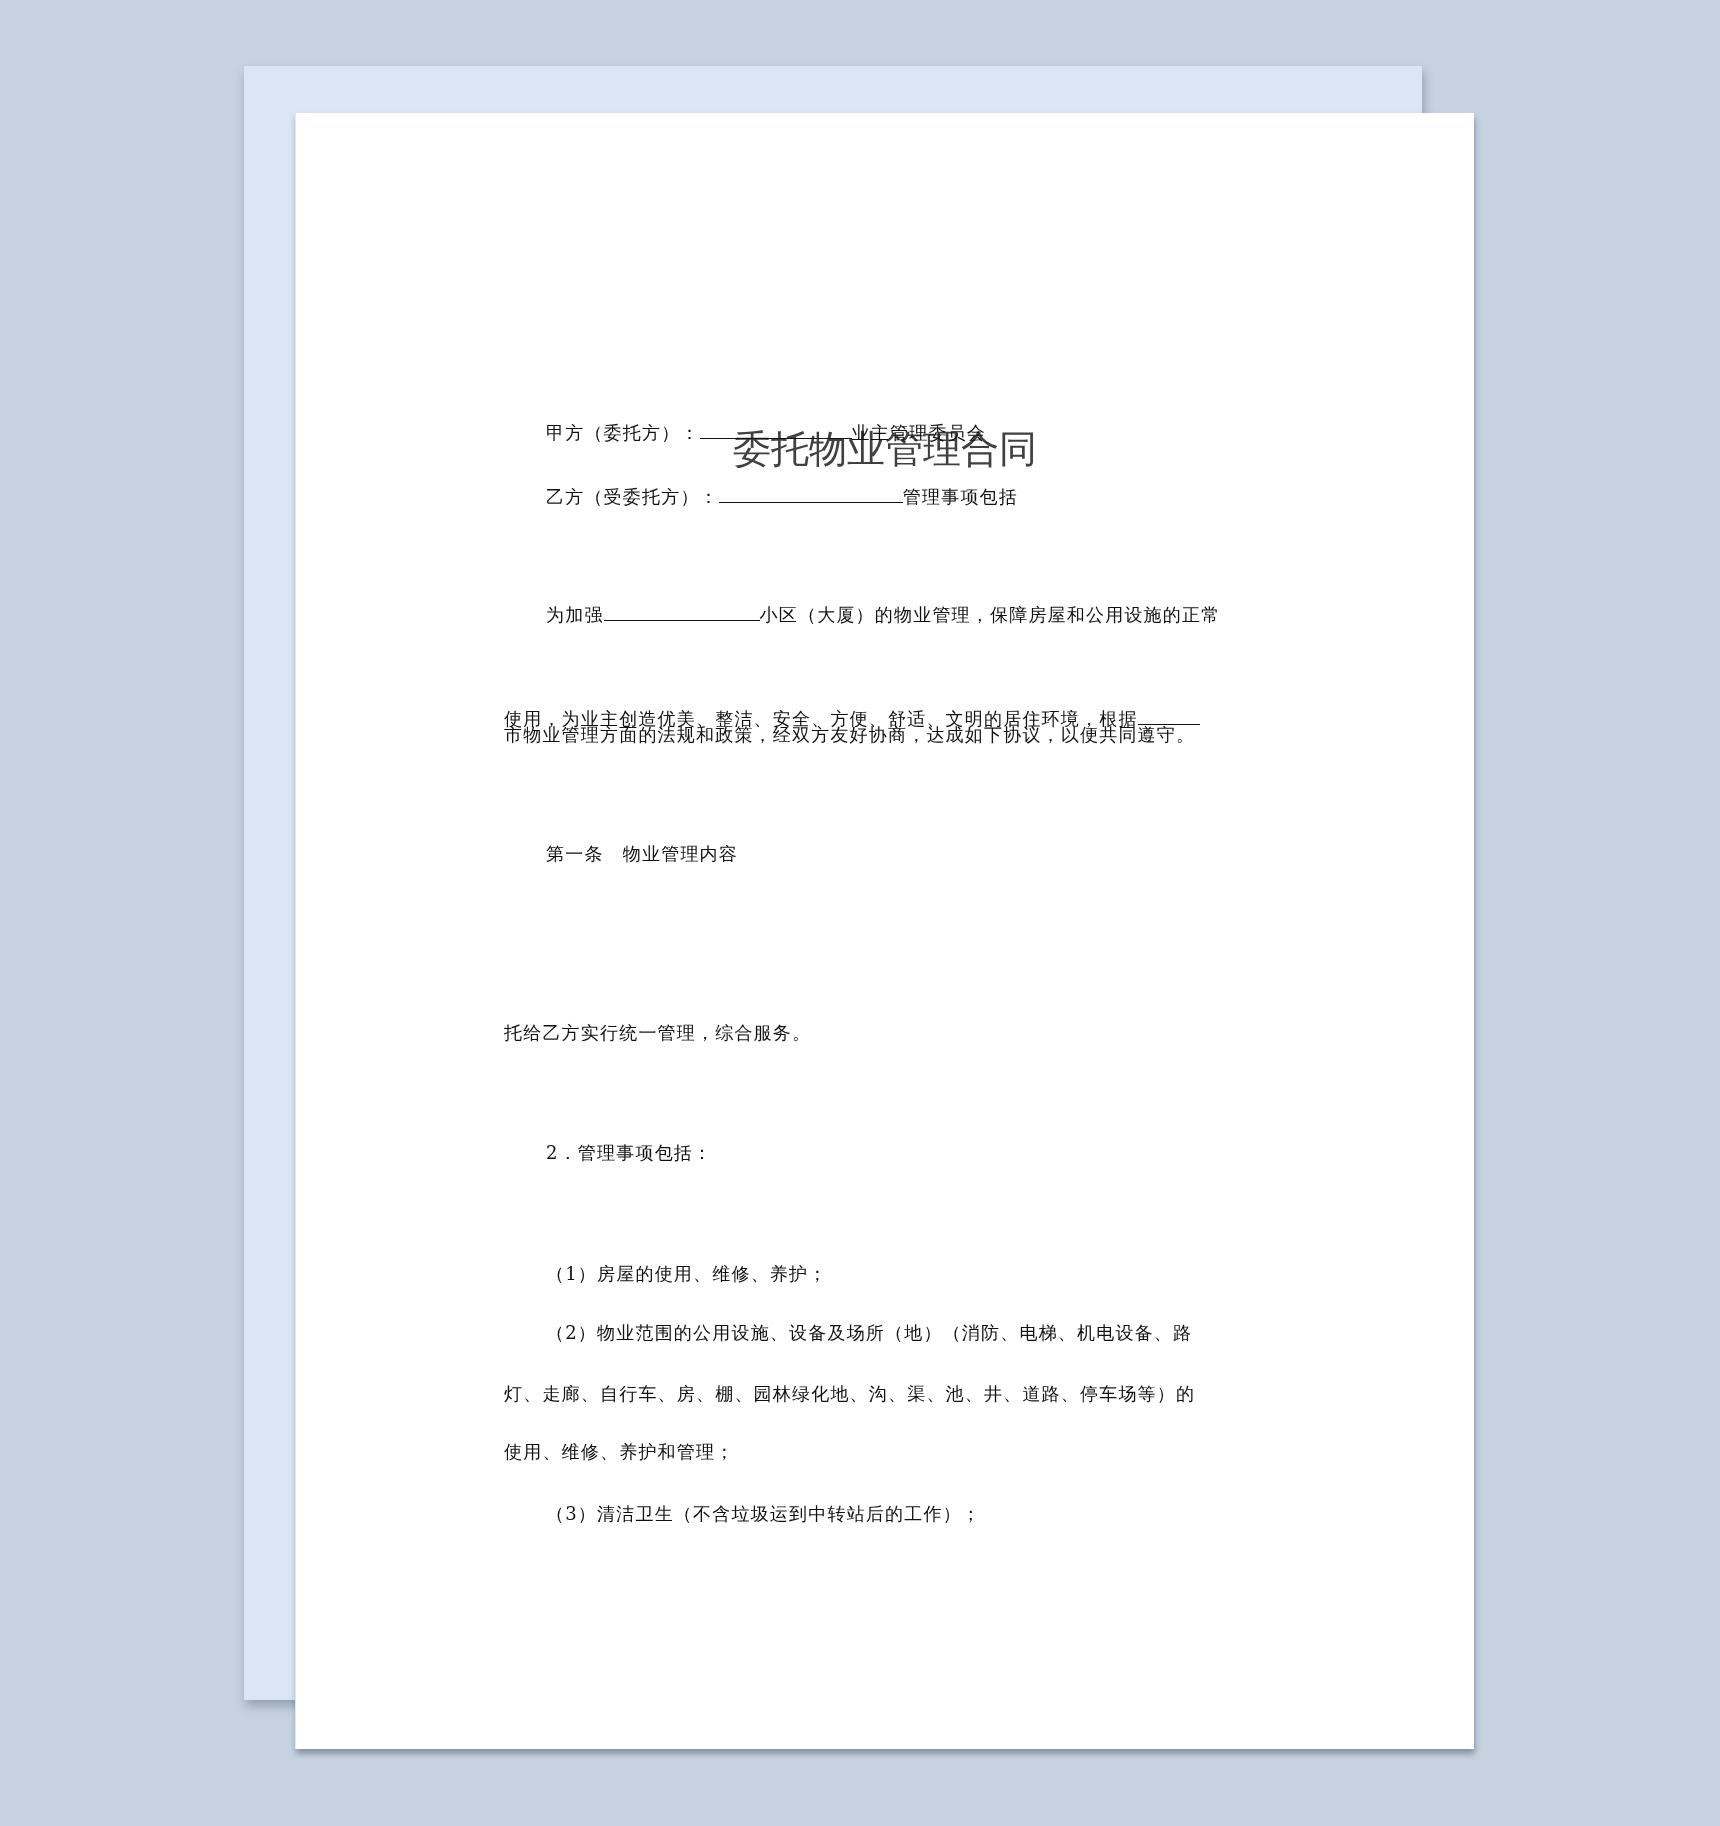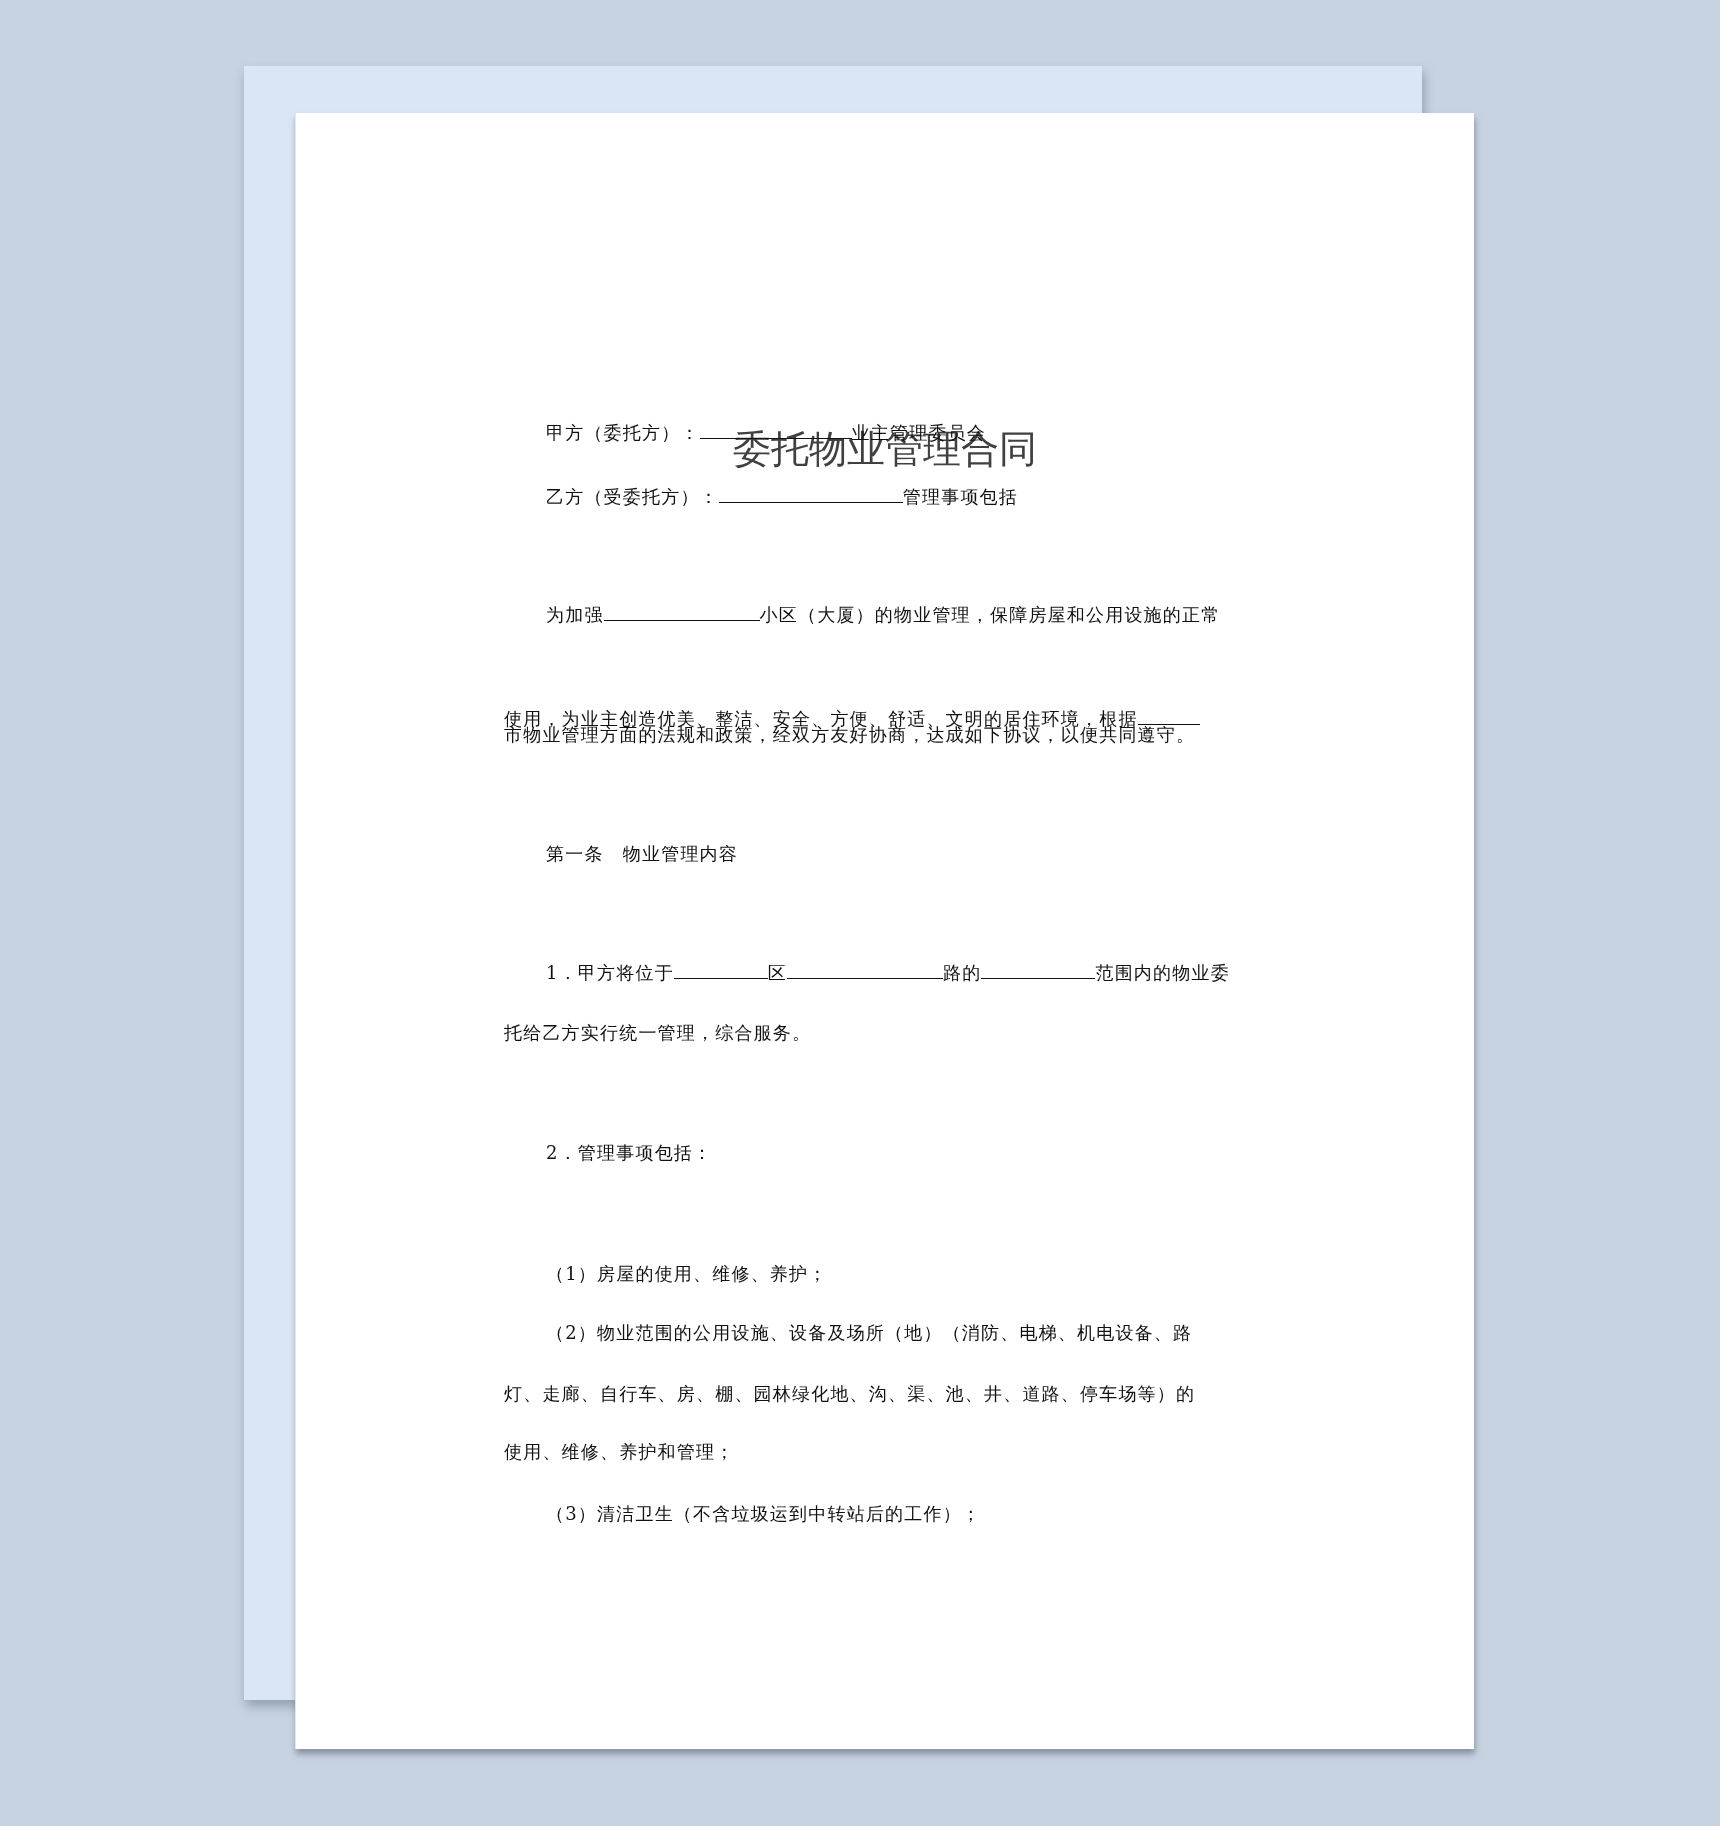--- a/index.html
+++ b/index.html
@@ -42,23 +42,20 @@
   <div class="line" style="left:250px; top:487px;">
     <span>为加强</span><span class="blank" style="width:156px;"></span><span>小区（大厦）的物业管理，保障房屋和公用设施的正常</span>
   </div>
   <div class="line" style="left:208px; top:547px;margin-top:44px;">
     <span>使用，为业主创造优美、整洁、安全、方便、舒适、文明的居住环境，根据</span><span class="blank" style="width:62px;"></span>
   </div>
   <div class="line" style="left:208px; top:607px;text-align:center;">市物业管理方面的法规和政策，经双方友好协商，达成如下协议，以便共同遵守。</div>
 
   <div class="line" style="left:250px; top:726px;">第一条　物业管理内容</div>
 
-  <div class="line" style="left:250px; top:845px;">
-    <span>1．甲方将位于</span><span class="blank" style="width:94px;"></span><span>区</span><span class="blank" style="width:156px;"></span><span>路的</span><span class="blank" style="width:114px;"></span><span>范围内的物业委</span>
-  </div>
   <div class="line" style="left:208px; top:905px;">托给乙方实行统一管理，综合服务。</div>
 
   <div class="line" style="left:250px; top:1025px;">2．管理事项包括：</div>
 
   <div class="line" style="left:250px; top:1146px;">（1）房屋的使用、维修、养护；</div>
   <div class="line" style="left:250px; top:1205px;">（2）物业范围的公用设施、设备及场所（地）（消防、电梯、机电设备、路</div>
   <div class="line" style="left:208px; top:1266px;">灯、走廊、自行车、房、棚、园林绿化地、沟、渠、池、井、道路、停车场等）的</div>
   <div class="line" style="left:208px; top:1325px;font-family:Liberation Mono, monospace;">使用、维修、养护和管理；</div>
   <div class="line" style="left:250px; top:1386px;">（3）清洁卫生（不含垃圾运到中转站后的工作）；</div>
 </div>

